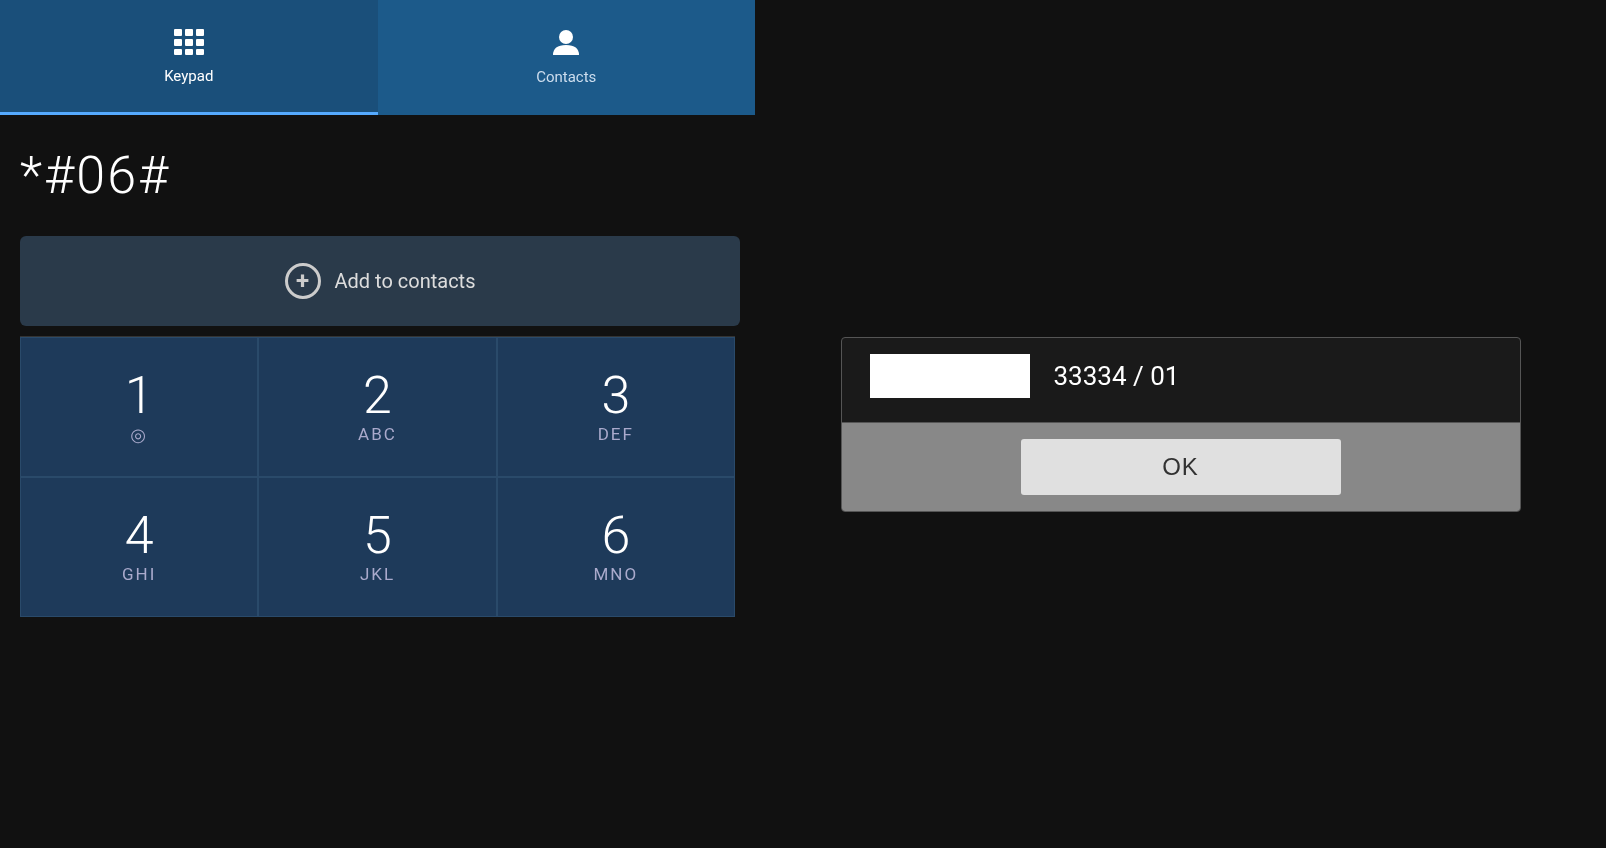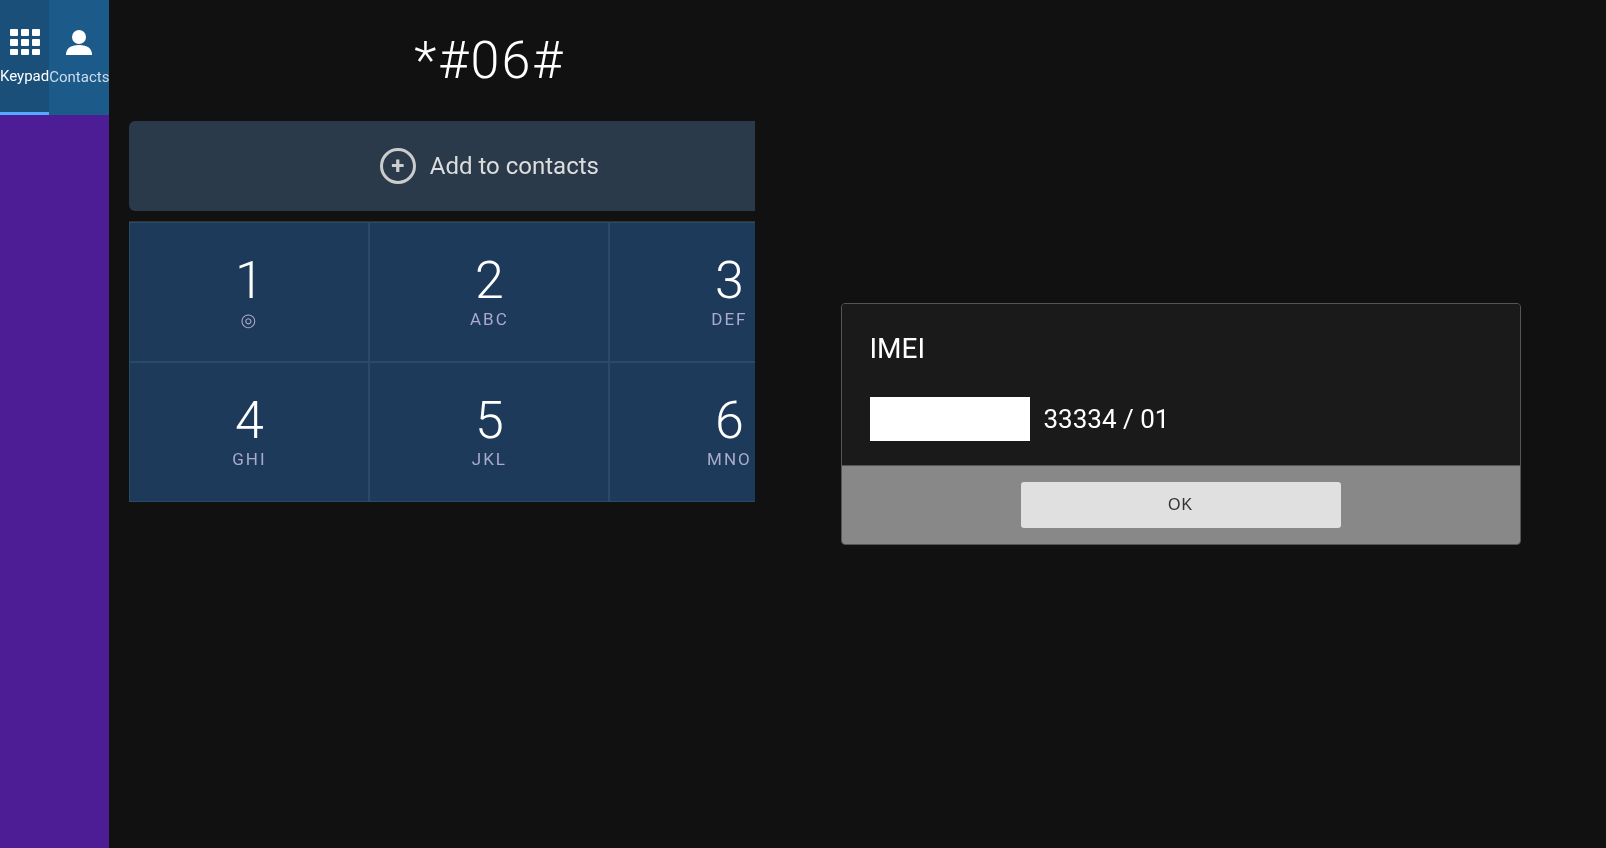--- a/index.html
+++ b/index.html
@@ -9,23 +9,23 @@
       display: flex;
       background: #000;
       font-family: 'Roboto', Arial, sans-serif;
       overflow: hidden;
     }
 
     
     .phone-panel {
       width: 755px;
       height: 848px;
-      background: #4c1d95;
-      display: flex;
-      flex-direction: row;
+      background: #6d28d9;
+      display: flex;
+      flex-direction: column;
     }
 
     
     .tab-bar {
       display: flex;
       height: 115px;
       background: #1c5a8a;
     }
 
     .tab-item {
@@ -55,21 +55,20 @@
     .tab-label {
       font-size: 15px;
     }
 
     
     .dialer-area {
       flex: 1;
       background: #111;
       display: flex;
       flex-direction: column;
-      align-items: center;
       justify-content: flex-start;
       padding: 30px 20px 0;
     }
 
     .dial-input {
       font-size: 52px;
       color: #fff;
       font-weight: 300;
       margin-bottom: 30px;
       letter-spacing: 2px;
@@ -96,21 +95,21 @@
       display: flex;
       align-items: center;
       justify-content: center;
       color: #ccc;
       font-size: 24px;
       font-weight: bold;
       flex-shrink: 0;
     }
 
     .add-contacts-label {
-      font-size: 24px;
+      font-size: 20px;
       color: #ddd;
     }
 
     
     .keypad-grid {
       display: grid;
       grid-template-columns: repeat(3, 1fr);
       width: 100%;
       gap: 0;
       border-top: 1px solid #333;
@@ -166,21 +165,21 @@
     .imei-title {
       font-size: 28px;
       color: #fff;
       font-weight: 400;
     }
 
     .imei-content {
       padding: 16px 28px 24px;
       display: flex;
       align-items: center;
-      gap: 2px;
+      gap: 12px;
     }
 
     .imei-white-box {
       width: 160px;
       height: 44px;
       background: #fff;
       flex-shrink: 0;
     }
 
     .imei-number {
@@ -202,21 +201,21 @@
       justify-content: center;
       padding: 16px;
     }
 
     .ok-button {
       background: #e0e0e0;
       border: none;
       border-radius: 3px;
       padding: 14px 0;
       width: 320px;
-      font-size: 16px;
+      font-size: 24px;
       color: #333;
       cursor: pointer;
       letter-spacing: 1px;
     }
   </style>
 </head>
 <body>
 
 <div class="phone-panel">
 
@@ -286,23 +285,20 @@
       <div class="key-btn">
         <span class="key-number">6</span>
         <span class="key-letters">MNO</span>
       </div>
     </div>
   </div>
 </div>
 
 <div class="right-panel">
   <div class="imei-dialog">
-    <div class="imei-title-area">
-      <span class="imei-title">IMEI</span>
-    </div>
 
     <div class="imei-content">
       <div class="imei-white-box"></div>
       <span class="imei-number">33334 / 01</span>
     </div>
 
     <div class="imei-divider"></div>
 
     <div class="imei-footer">
       <button class="ok-button">OK</button>

